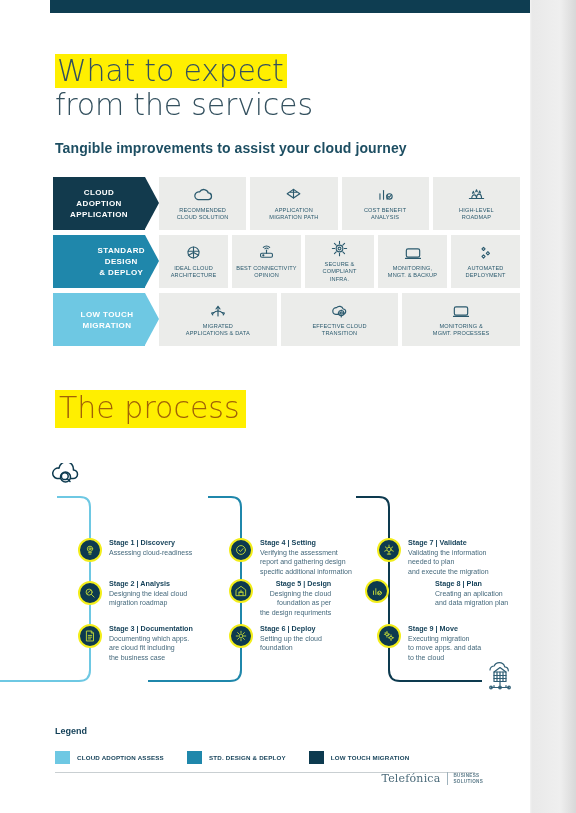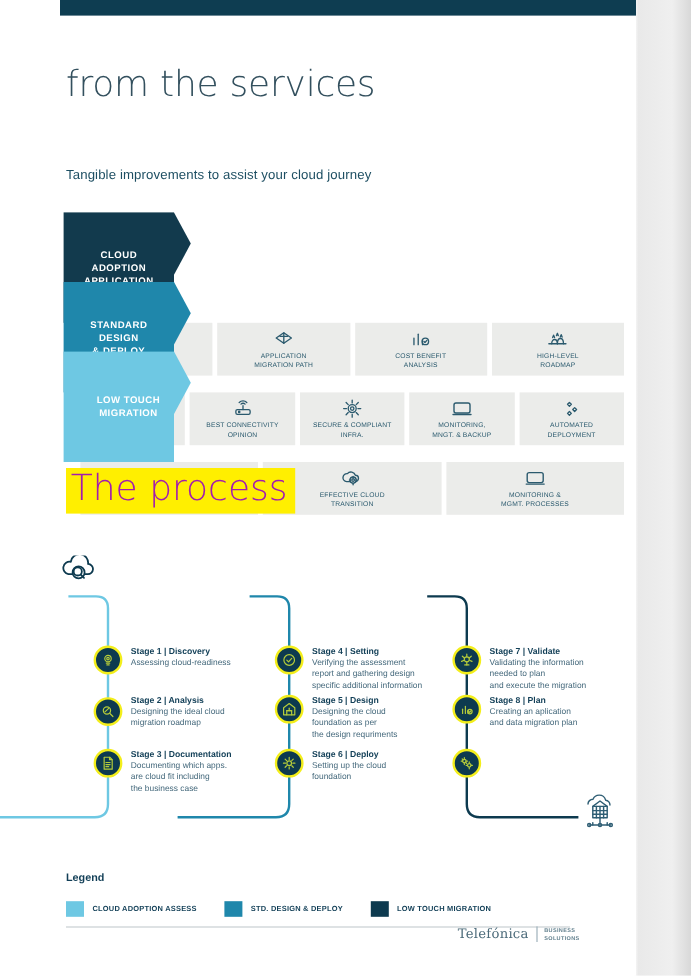--- a/index.html
+++ b/index.html
@@ -56,38 +56,37 @@
     white-space: nowrap;
   }
   .title-line.hl {
     display: inline-block;
     background: #ffef00;
     padding: 0 3px 0 2px;
   }
   #subtitle {
     position: absolute;
     left: 55px; top: 140px;
-    font-size: 11px;
-    font-weight: normal;
+    font-size: 14px;
+    font-weight: bold;
     color: #1d4e62;
     letter-spacing: 0.1px;
   }
 
   
   #matrix {
     position: absolute;
     left: 53px; top: 177px;
     width: 467px;
   }
   .matrix-row {
     display: flex;
     align-items: stretch;
     margin-bottom: 5px;
     height: 53px;
-    flex-direction: column;
   }
   .row-label {
     position: relative;
     width: 92px;
     flex: 0 0 92px;
     display: flex;
     align-items: center;
     justify-content: center;
     color: #ffffff;
     font-size: 8px;
@@ -139,21 +138,21 @@
   }
 
   
   #process-title {
     position: absolute;
     left: 55px; top: 390px;
     font-family: "DejaVu Sans", sans-serif;
     font-weight: 300;
     font-size: 30px;
     line-height: 34px;
-    color: #a21caf;
+    color: #a16207;
     background: #ffef00;
     padding: 1px 6px 3px 4px;
   }
 
   #process-area {
     position: absolute;
     left: 0; top: 455px;
     width: 530px; height: 255px;
   }
   #process-svg {
@@ -258,20 +257,21 @@
 </head>
 <body>
 
 <div id="page-surround"></div>
 
 <div id="page">
 
   <div id="top-bar"></div>
 
   <div id="title-block">
+    <div class="title-line hl">What to expect</div>
     <div class="title-line">from the services</div>
   </div>
   <div id="subtitle">Tangible improvements to assist your cloud journey</div>
 
   <div id="matrix">
       <div class="matrix-row">
         <div class="row-label" style="background: rgb(18, 58, 77); color: rgb(18, 58, 77);">
           <div style="color: rgb(255, 255, 255);">
             <div>CLOUD</div>
             <div>ADOPTION</div>
@@ -330,21 +330,21 @@
               </svg>
             </div>
             <div class="cell-label">
               <div>HIGH-LEVEL</div>
               <div>ROADMAP</div>
             </div>
           </div>
         </div>
       </div>
       <div class="matrix-row">
-        <div class="row-label" style="background: rgb(31, 135, 171); color: rgb(31, 135, 171);">
+        <div class="row-label" style="background: rgb(31, 135, 171); color: rgb(31, 135, 171); justify-content: flex-end;">
           <div style="color: rgb(255, 255, 255);">
             <div>STANDARD</div>
             <div>DESIGN</div>
             <div>&amp; DEPLOY</div>
           </div>
         </div>
         <div class="cells">
           <div class="cell">
             <div class="cell-icon">
               <svg width="19" height="19" viewBox="0 0 24 24" fill="none" stroke="#2b5a6e" stroke-width="1.4" stroke-linecap="round" stroke-linejoin="round">
@@ -535,21 +535,21 @@
           </div>
           <div class="stage-text">
             <div class="stage-head"><span>Stage 4</span><span class="sep"> | </span><span>Setting</span></div>
             <div class="stage-desc">
               <div>Verifying the assessment</div>
               <div>report and gathering design</div>
               <div>specific additional information</div>
             </div>
           </div>
         </div>
-        <div class="stage" style="left: 229px; top: 123px;">
+        <div class="stage" style="left: 229px; top: 123px; text-align: right;">
           <div class="stage-badge">
             <svg width="14" height="14" viewBox="0 0 24 24" fill="none" stroke="#b5cc3a" stroke-width="1.7" stroke-linecap="round" stroke-linejoin="round">
               <path d="M4 10 12 4l8 6v10H4z"></path>
               <path d="M8.5 20v-6h7v6"></path>
               <path d="M8.5 14h7"></path>
               <path d="M12 10.5v3.5"></path>
             </svg>
           </div>
           <div class="stage-text">
             <div class="stage-head"><span>Stage 5</span><span class="sep"> | </span><span>Design</span></div>
@@ -587,21 +587,21 @@
           </div>
           <div class="stage-text">
             <div class="stage-head"><span>Stage 7</span><span class="sep"> | </span><span>Validate</span></div>
             <div class="stage-desc">
               <div>Validating the information</div>
               <div>needed to plan</div>
               <div>and execute the migration</div>
             </div>
           </div>
         </div>
-        <div class="stage" style="left: 377px; top: 123px;">
+        <div class="stage" style="left: 365px; top: 123px; gap: 39px;">
           <div class="stage-badge">
             <svg width="14" height="14" viewBox="0 0 24 24" fill="none" stroke="#b5cc3a" stroke-width="1.7" stroke-linecap="round" stroke-linejoin="round">
               <path d="M6 18V12"></path>
               <path d="M10 18V8"></path>
               <path d="M14 18v-4"></path>
               <circle cx="16.4" cy="15.4" r="3.2"></circle>
               <path d="M15.1 15.5l1 1 1.8-2"></path>
             </svg>
           </div>
           <div class="stage-text">
@@ -613,20 +613,28 @@
           </div>
         </div>
         <div class="stage" style="left: 377px; top: 168px;">
           <div class="stage-badge">
             <svg width="14" height="14" viewBox="0 0 24 24" fill="none" stroke="#b5cc3a" stroke-width="1.7" stroke-linecap="round" stroke-linejoin="round">
               <circle cx="8.5" cy="9" r="2.5"></circle>
               <circle cx="15.5" cy="15" r="2.5"></circle>
               <path d="M8.5 4v1.8M8.5 12.2V14M4 9h1.8M11.2 9H13M5.4 5.9l1.3 1.3M10.3 10.8l1.3 1.3"></path>
               <path d="M15.5 10v1.8M15.5 18.2V20M11 15h1.8M18.2 15H20"></path>
             </svg>
+          </div>
+          <div class="stage-text">
+            <div class="stage-head"><span>Stage 9</span><span class="sep"> | </span><span>Move</span></div>
+            <div class="stage-desc">
+              <div>Executing migration</div>
+              <div>to move apps. and data</div>
+              <div>to the cloud</div>
+            </div>
           </div>
         </div>
         <div style="position: absolute; left: 48px; top: 8px;"><svg width="36" height="30" viewBox="0 0 36 30" fill="none" stroke="#0d3a4f" stroke-width="1.5" stroke-linecap="round" stroke-linejoin="round">
             <path d="M9 15.5h16a4.3 4.3 0 0 0 .4-8.6A6.3 6.3 0 0 0 11 5.2 4.7 4.7 0 0 0 9 15.5z"></path>
             <circle cx="17.5" cy="14" r="5" fill="#ffffff"></circle>
             <circle cx="16.8" cy="13.2" r="3.4"></circle>
             <path d="M19.3 15.8 22 18.5"></path>
           </svg></div>
         <div style="position: absolute; left: 482px; top: 205px;"><svg width="36" height="34" viewBox="0 0 36 34" fill="none" stroke="#2f5e74" stroke-width="1.2" stroke-linecap="round" stroke-linejoin="round">
             <path d="M8 10c0-2.2 1.9-4 4.2-4 .8-2 2.8-3.4 5.1-3.4 2.6 0 4.8 1.8 5.4 4.2 2 .2 3.6 1.9 3.6 4"></path>

